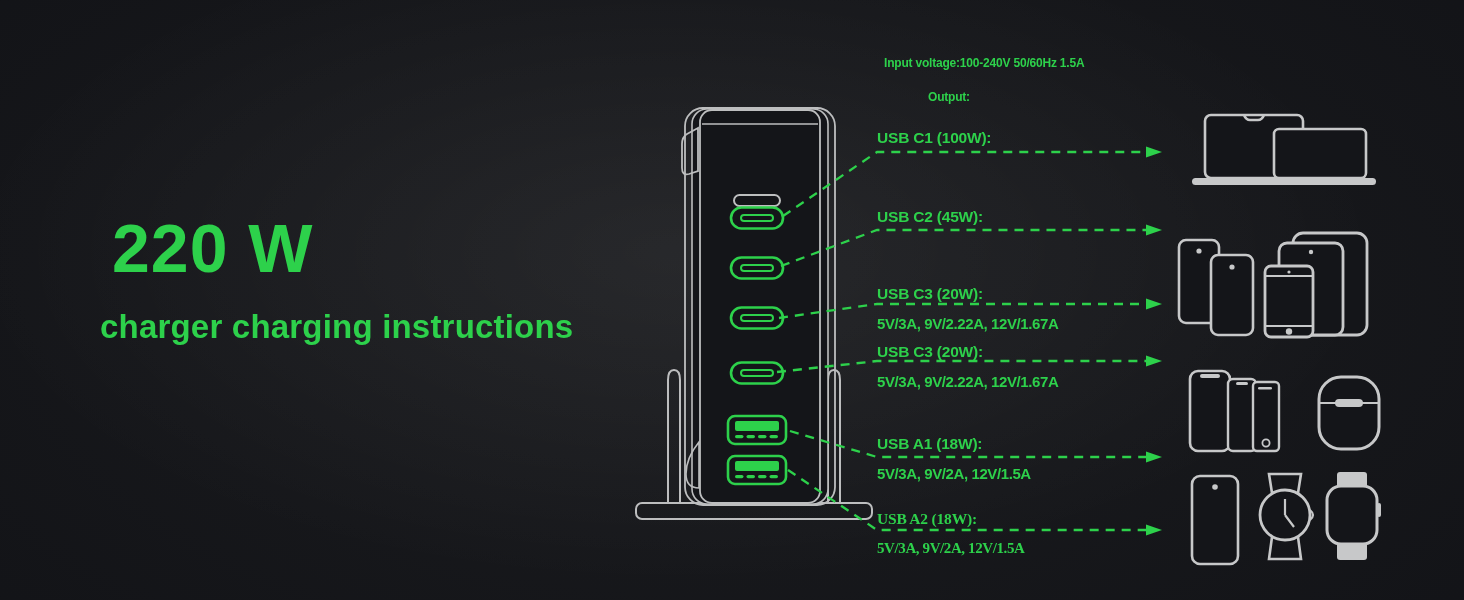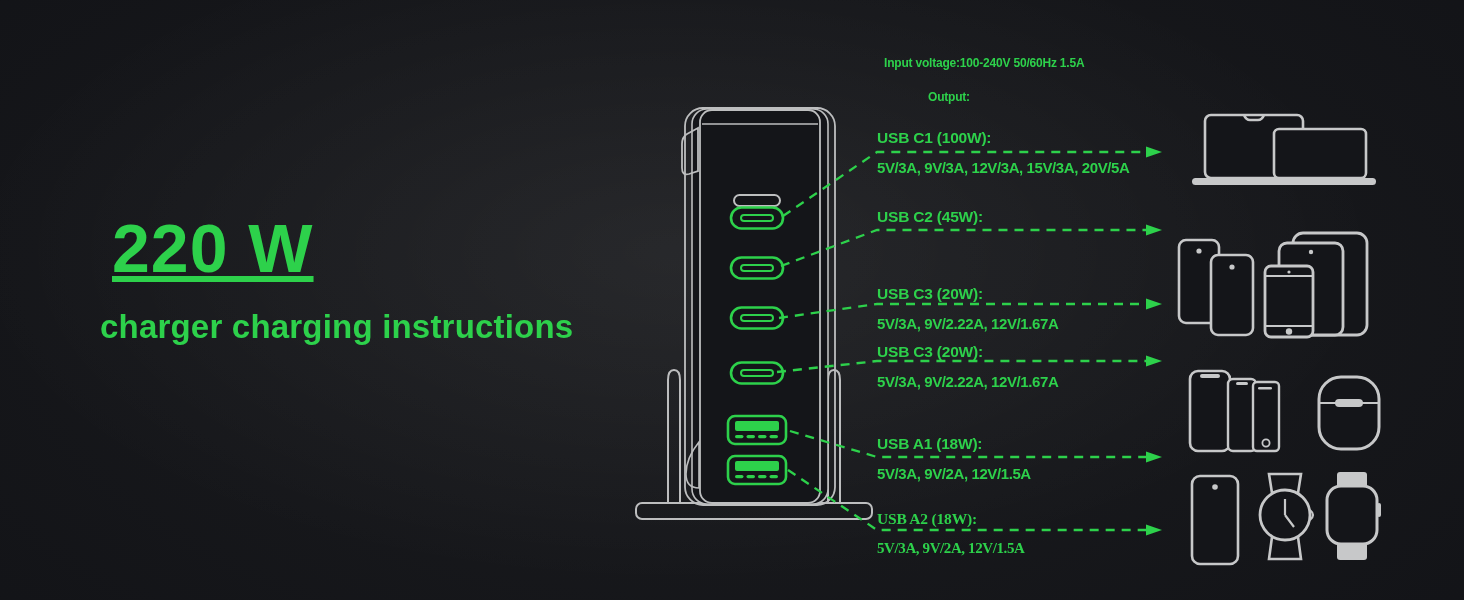--- a/index.html
+++ b/index.html
@@ -15,21 +15,21 @@
     background:
       radial-gradient(1150px 540px at 46% 42%, rgba(255,255,255,0.06), rgba(255,255,255,0) 62%),
       radial-gradient(1500px 760px at 50% 50%, #1B1C1F 0%, #121317 70%, #0C0D10 100%),
       var(--background);
     position:relative;
   }
   .abs{position:absolute;}
 
   
   .title-block{left:100px;top:214px;color:var(--accent-green);}
-  .watts{font-size:68px;font-weight:800;letter-spacing:1px;margin-left:12px;line-height:1.0;text-decoration:underline;}
+  .watts{font-size:68px;font-weight:800;letter-spacing:1px;margin-left:12px;line-height:1.0;}
   .subtitle{font-size:33px;font-weight:700;margin-top:26px;letter-spacing:0.2px;}
 
   
   .io-line{left:884px;color:var(--accent-green);font-weight:700;font-size:12px;letter-spacing:-0.2px;}
   .io-1{top:56px;}
   .io-2{top:90px;margin-left:44px;}
   .spec{left:848px;position:absolute;color:var(--accent-green);width:300px;margin-left:29px;}
   .spec .label{font-size:15.5px;font-weight:700;letter-spacing:-0.2px;line-height:17px;}
   .spec .vals{font-size:15px;font-weight:700;letter-spacing:-0.4px;margin-top:13px;white-space:nowrap;}
   .s1{top:129px;} .s2{top:208px;} .s3{top:285px;} .s4{top:343px;} .s5{top:435px;} .s6{top:510px;font-family:Liberation Serif, serif;}
@@ -122,21 +122,20 @@
     <polygon points="1146,451.5 1162,457 1146,462.5"></polygon>
     <polygon points="1146,524.5 1162,530 1146,535.5"></polygon>
   </g>
 </svg>
 
 <div class="abs io-line io-1">Input voltage:100-240V 50/60Hz 1.5A</div>
 <div class="abs io-line io-2">Output:</div>
 
 <div class="spec s1">
   <div class="label">USB C1 (100W):</div>
-  <div class="vals">5V/3A, 9V/3A, 12V/3A, 15V/3A, 20V/5A</div>
 </div>
 <div class="spec s2">
   <div class="label">USB C2 (45W):</div>
 </div>
 <div class="spec s3">
   <div class="label">USB C3 (20W):</div>
   <div class="vals">5V/3A, 9V/2.22A, 12V/1.67A</div>
 </div>
 <div class="spec s4">
   <div class="label">USB C3 (20W):</div>

